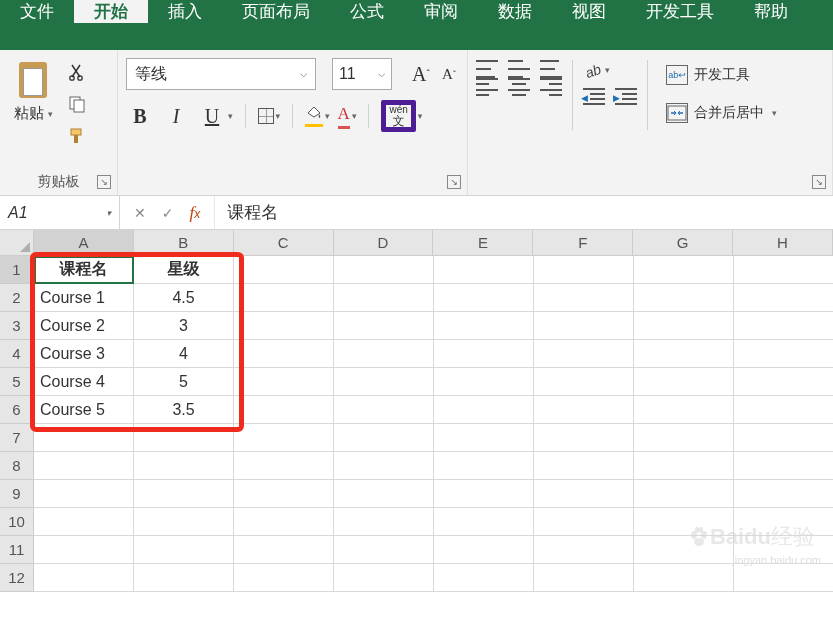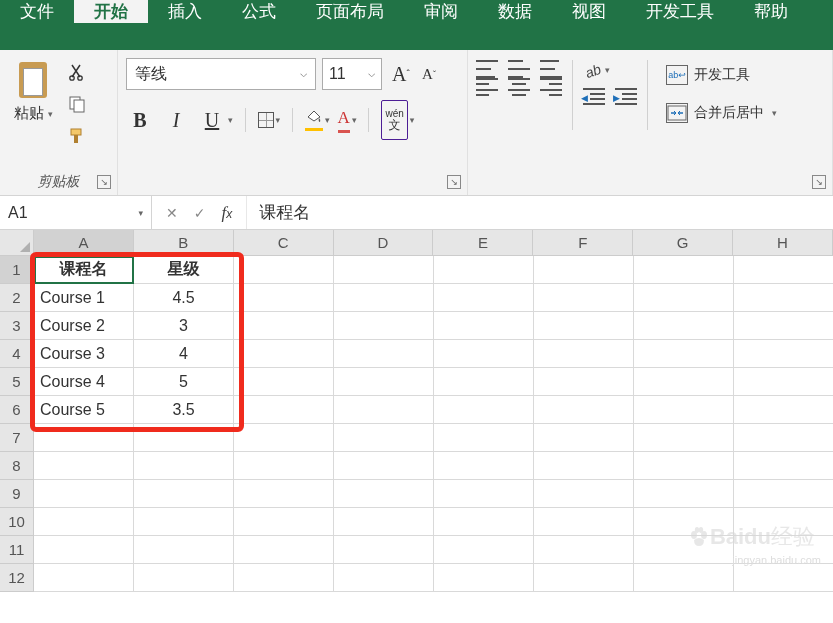--- a/index.html
+++ b/index.html
@@ -7,68 +7,68 @@
 
   
   .tabstrip { background: #217346; height: 50px; display: flex; align-items: flex-start; }
   .tab { color: #fff; padding: 0 20px; font-size: 17px; display: flex; align-items: center; cursor: pointer; }
   .tab.active { background: #f3f3f3; color: #217346; font-weight: 600; }
 
   
   .ribbon { background: #f3f3f3; height: 146px; border-bottom: 1px solid #d4d4d4; display: flex; }
   .group { border-right: 1px solid #e0e0e0; padding: 6px 8px 2px; display: flex; flex-direction: column; position: relative; }
   .group-body { flex: 1; display: flex; align-items: flex-start; gap: 6px; }
-  .group-label { text-align: center; font-size: 14px; color: #555; padding: 4px 0 2px; position: relative; font-style: italic; }
+  .group-label { text-align: center; font-size: 14px; color: #555; padding: 4px 0 2px; position: relative; }
   .dlg-launch { position: absolute; right: 6px; bottom: 6px; width: 14px; height: 14px; border: 1px solid #888; display: flex; align-items: center; justify-content: center; font-size: 9px; color: #666; }
   
   
   .paste-btn { display: flex; flex-direction: column; align-items: center; gap: 4px; padding: 4px 6px; }
   .paste-icon { width: 34px; height: 40px; position: relative; }
   .clipboard-back { position:absolute; top:2px; left:3px; width:28px; height:36px; background:#c89b52; border-radius:3px; }
   .clipboard-paper { position:absolute; top:8px; left:7px; width:20px; height:28px; background:#fff; border:1px solid #999; }
   .paste-label { font-size: 15px; display:flex; align-items:center; gap:2px; }
   .cut-copy-col { display:flex; flex-direction:column; gap:8px; padding-top:4px; }
   .icon-btn-sm { width:24px; height:24px; display:flex; align-items:center; justify-content:center; }
 
   
   .font-group-body { flex-direction: column; gap: 10px; padding-top: 2px; }
-  .font-row-1 { display:flex; gap:6px; align-items:center; }
+  .font-row-1 { display:flex; gap:16px; align-items:center; }
   .font-row-2 { display:flex; gap:8px; align-items:center; }
   .font-select { width: 190px; height: 32px; border:1px solid #ababab; background:#fff; display:flex; align-items:center; justify-content:space-between; padding:0 8px; font-size:16px; }
   .size-select { width: 60px; height:32px; border:1px solid #ababab; background:#fff; display:flex; align-items:center; justify-content:space-between; padding:0 6px; font-size:16px;}
   .grow-shrink { display:flex; gap:2px; }
   .a-btn { width:26px; height:28px; display:flex; align-items:center; justify-content:center; font-family:"Times New Roman",serif; }
   .biu { font-family:"Times New Roman",serif; font-size:20px; width:28px; height:28px; display:flex; align-items:center; justify-content:center; position:relative; }
   .dd { font-size:9px; color:#666; margin-left:2px; }
   .ddbtn { display:flex; align-items:center; }
   .border-ic { width:16px;height:16px;border:1px solid #555;position:relative; }
   .border-ic::before,.border-ic::after{content:"";position:absolute;background:#999;}
   .border-ic::before{left:50%;top:0;width:1px;height:100%;}
   .border-ic::after{top:50%;left:0;height:1px;width:100%;}
   .underline-bar{height:3px;background:#ffc000;margin-top:2px;}
   .underline-red{height:3px;background:#d9534f;margin-top:2px;}
-  .wen-btn{ border:1px solid #4c1d95; border-radius:2px; padding:8px 3px; font-size:10px; text-align:center; line-height:1; }
+  .wen-btn{ border:5px solid #4c1d95; border-radius:2px; padding:0 3px; font-size:10px; text-align:center; line-height:1; }
 
   
   .align-body{ flex-direction:column; gap:8px; padding-top:4px;}
   .align-row{ display:flex; gap:10px; }
   .align-ic{ width:22px; height:18px; display:flex; flex-direction:column; justify-content:space-between; }
   .al-line{ height:2px; background:#555; }
   .indent-ic{ width:22px;height:18px;display:flex;flex-direction:column;gap:3px;position:relative; }
   .orient-col{ display:flex; flex-direction:column; gap:8px; padding-top:4px;}
 
   .wrap-merge-col{ display:flex; flex-direction:column; gap:8px; padding-left:8px; padding-top:4px;}
   .wm-btn{ display:flex; align-items:center; gap:6px; height:30px; }
   .wm-ic{ width:22px;height:20px;border:1px solid #666;display:flex;align-items:center;justify-content:center;font-size:9px;color:#1e6fb8;}
 
   
   .formula-row{ height:34px; display:flex; border-bottom:1px solid #d4d4d4; align-items:stretch; }
-  .name-box{ width:152px; border-right:1px solid #d4d4d4; display:flex; align-items:center; justify-content:space-between; padding:0 8px; font-size:16px;}
+  .name-box{ width:120px; border-right:1px solid #d4d4d4; display:flex; align-items:center; justify-content:space-between; padding:0 8px; font-size:16px;font-style:italic;}
   .fb-btns{ display:flex; align-items:center; gap:16px; padding:0 14px; border-right:1px solid #e8e8e8; color:#888;}
-  .fx{ font-style:italic; font-family:"Times New Roman",serif; font-size:17px; color:#404040;}
+  .fx{ font-style:italic; font-family:"Times New Roman",serif; font-size:17px; color:#c2410c;}
   .formula-input{ flex:1; display:flex; align-items:center; padding:0 12px; font-size:17px; }
 
   
   .grid-wrap{ position:relative; }
   .col-headers{ display:flex; height:26px; background:#e6e6e6; }
   .selall{ width:34px; border-right:1px solid #ccc; border-bottom:1px solid #ccc; background:#e6e6e6; position:relative;}
   .selall::after{content:"";position:absolute;right:3px;bottom:3px;width:0;height:0;border-left:10px solid transparent;border-bottom:10px solid #b0b0b0;}
   .colh{ width:100px; border-right:1px solid #ccc; border-bottom:1px solid #ccc; display:flex;align-items:center;justify-content:center;font-size:15px;color:#555;background:#e6e6e6;}
   .colh.sel{ background:#d2d2d2; }
   .rowh{ width:34px; border-right:1px solid #ccc; border-bottom:1px solid #ccc; display:flex;align-items:center;justify-content:center;font-size:15px;color:#555;background:#e6e6e6;}
@@ -89,22 +89,22 @@
 
   .sep-v{ width:1px; background:#d0d0d0; margin:4px 4px;}
 </style>
 </head>
 <body>
 
 <div class="tabstrip">
   <div class="tab">文件</div>
   <div class="tab active">开始</div>
   <div class="tab">插入</div>
+  <div class="tab">页面布局</div>
   <div class="tab">公式</div>
-  <div class="tab">页面布局</div>
   <div class="tab">审阅</div>
   <div class="tab">数据</div>
   <div class="tab">视图</div>
   <div class="tab">开发工具</div>
   <div class="tab">帮助</div>
 </div>
 
 <div class="ribbon">
 
   <div class="group" style="width:118px">

